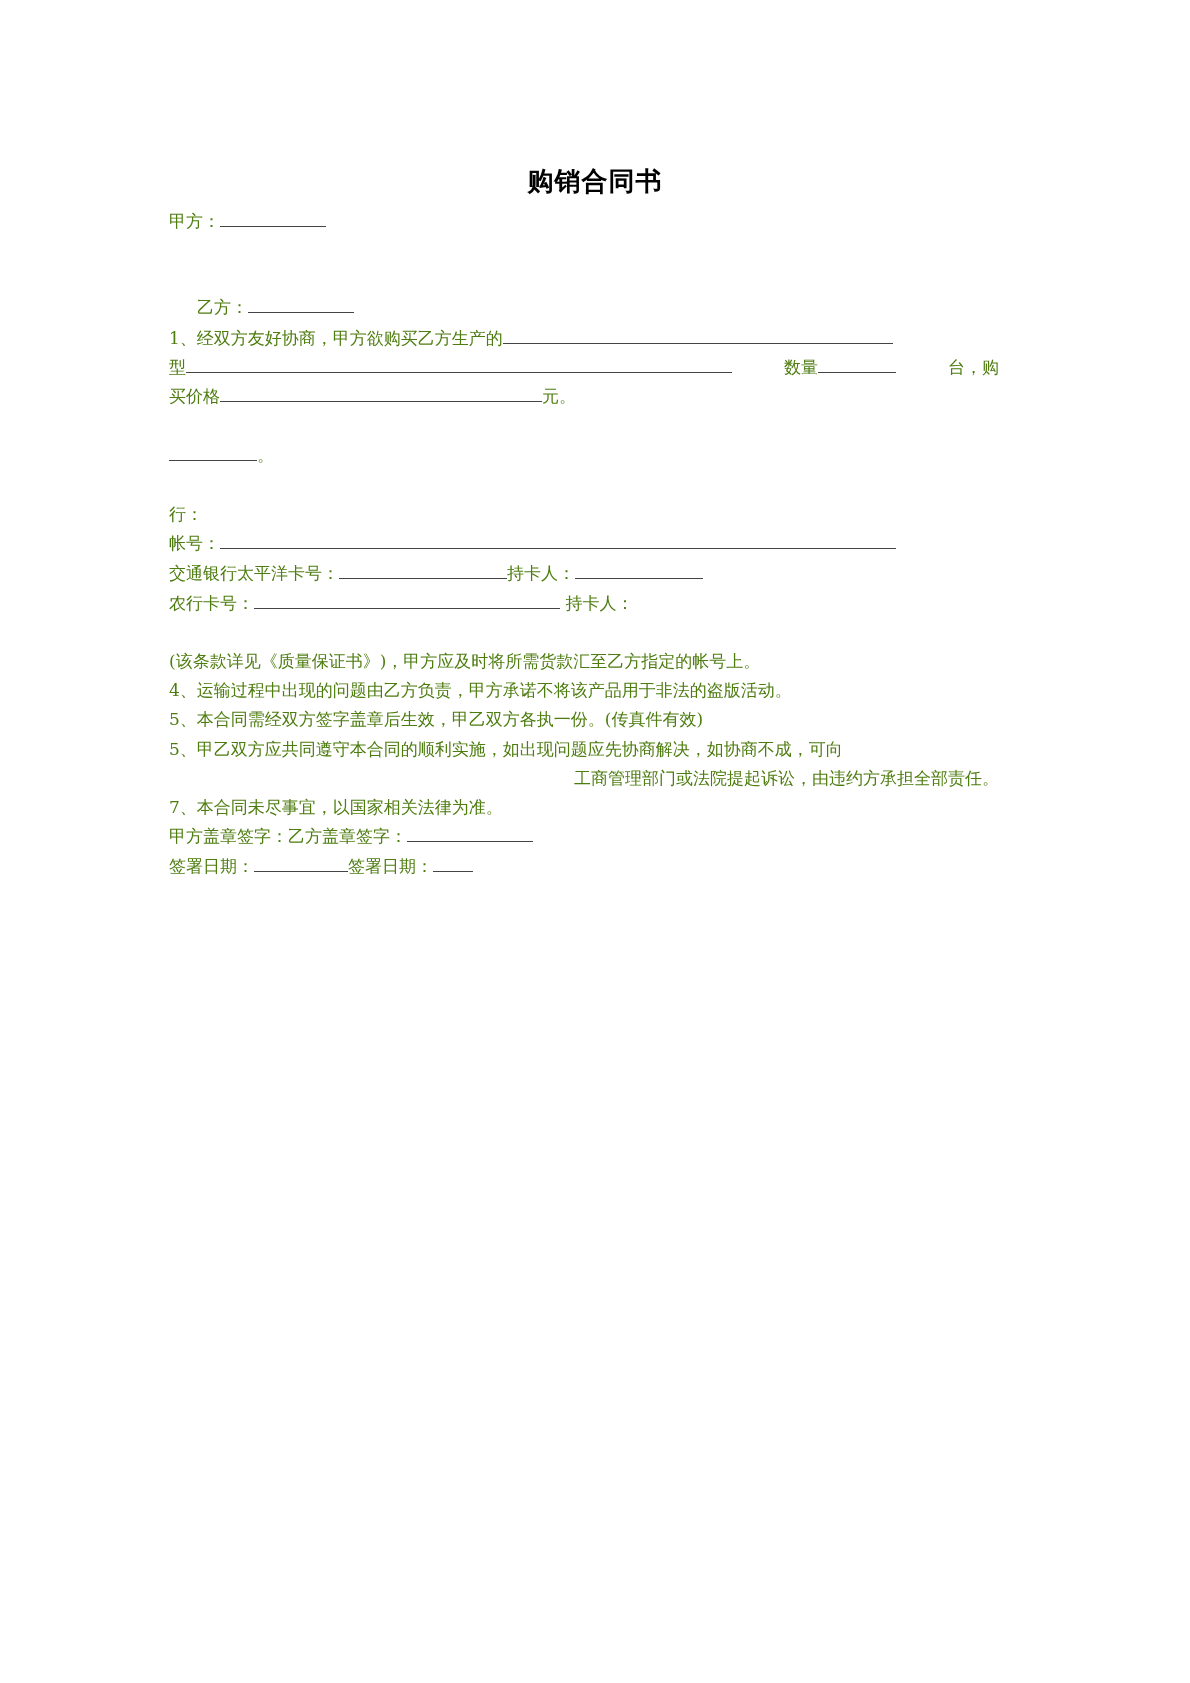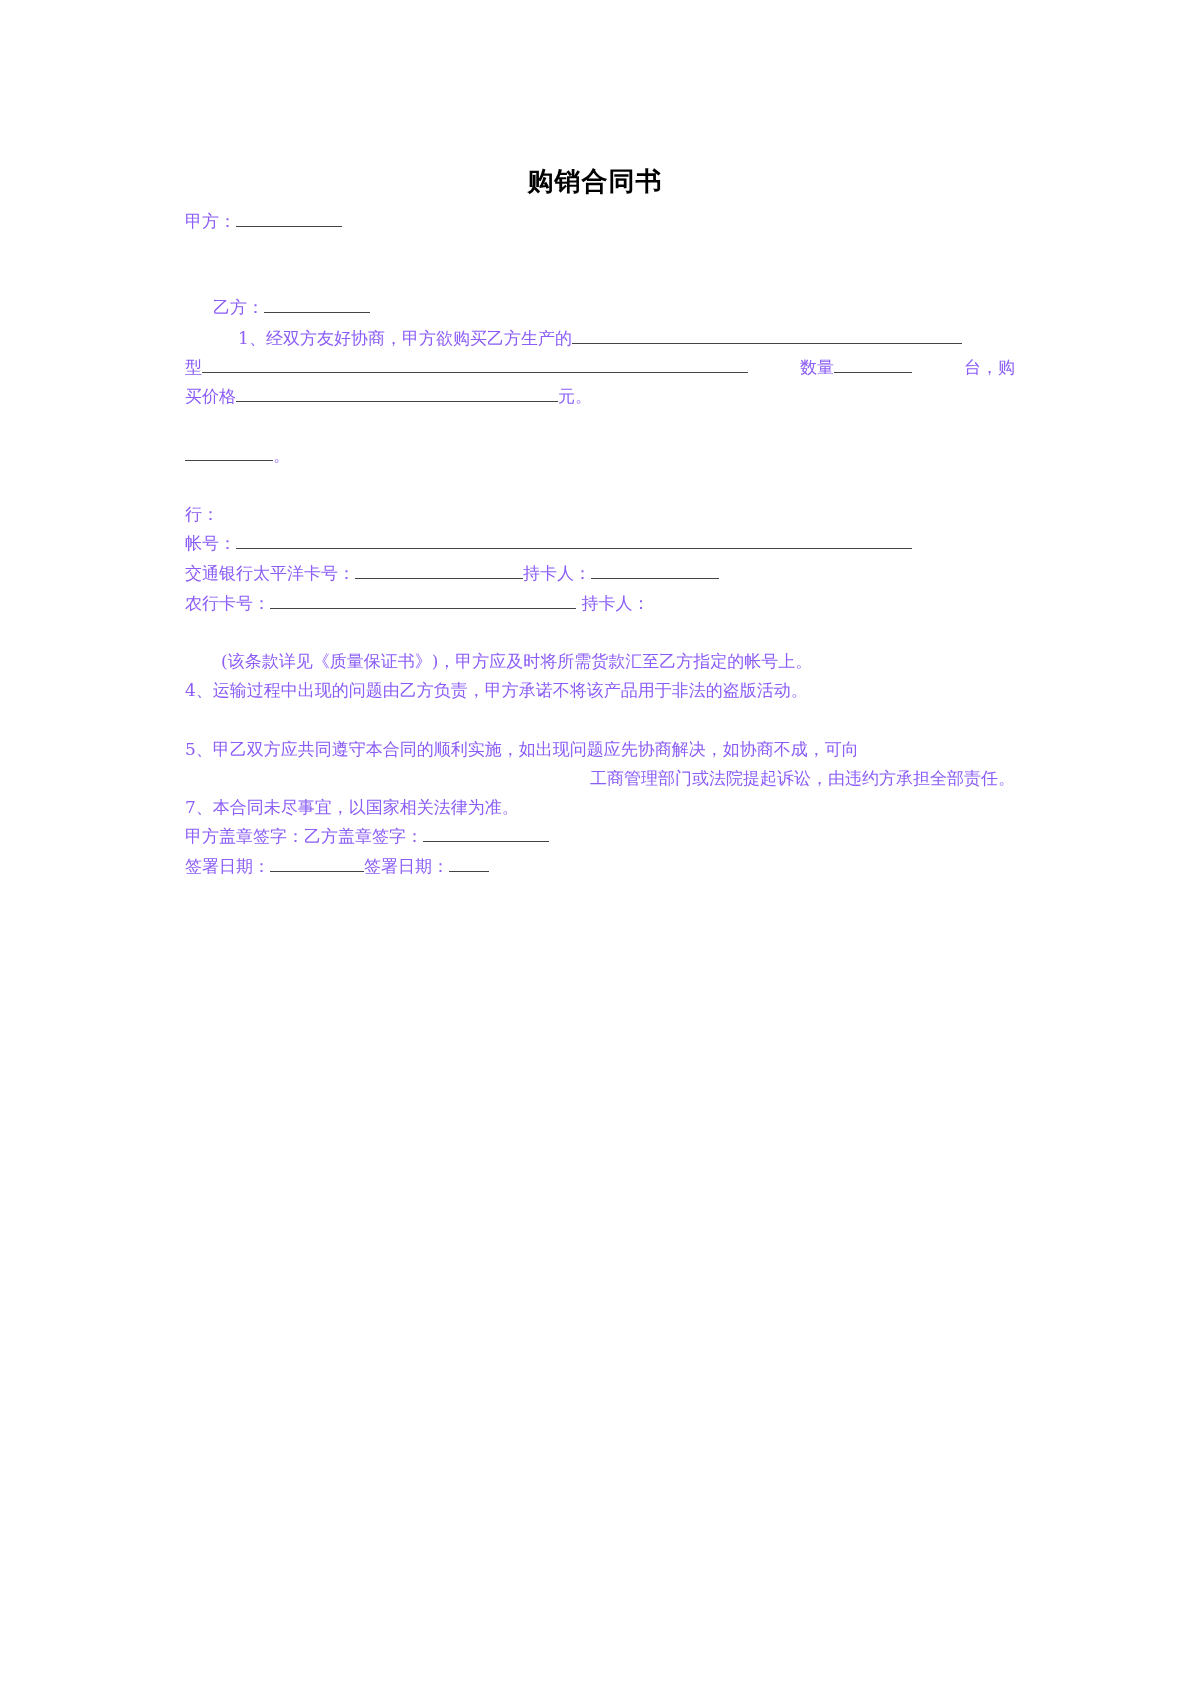--- a/index.html
+++ b/index.html
@@ -2,40 +2,40 @@
 <html><head>
 <meta charset="utf-8">
 <style>
   html, body { margin: 0; padding: 0; background: #ffffff; }
   body { width: 1190px; height: 1683px; position: relative; overflow: hidden;
          font-family: "DejaVu Serif", "Liberation Serif", serif; color: #111; }
   .page { position: absolute; left: 0; top: 0; width: 1190px; height: 1683px; }
   .title { position: absolute; left: 0; width: 1190px; top: 164px; text-align: center;
            font-family: "DejaVu Sans", "Liberation Sans", sans-serif; font-weight: bold;
            font-size: 26px; letter-spacing: 1px; color: #000; }
-  .line { position: absolute; left: 185px; width: 830px; font-size: 17px; height: 26px;
-          line-height: 26px; white-space: nowrap; color: #8b5cf6; }
+  .line { position: absolute; left: 169px; width: 830px; font-size: 17px; height: 26px;
+          line-height: 26px; white-space: nowrap; color: #4d7c0f; }
   .blank { display: inline-block; border-bottom: 1px solid #444; height: 18px; vertical-align: baseline; }
   .justify { display: flex; justify-content: space-between; }
 </style>
 </head>
 <body>
 
 <div class="page">
   <div class="title">购销合同书</div>
 
   <div class="line" style="top:208px;">
     <span>甲方：</span><span class="blank" style="width:106px;"></span>
   </div>
 
   <div class="line" style="top:294px;margin-left:28px;">
     <span>乙方：</span><span class="blank" style="width:106px;"></span>
   </div>
 
-  <div class="line" style="top:325px;text-align:center;">
+  <div class="line" style="top:325px;">
     <span>1、经双方友好协商，甲方欲购买乙方生产的</span><span class="blank" style="width:390px;"></span>
   </div>
 
   <div class="line justify" style="top:354px;">
     <span><span>型</span><span class="blank" style="width:546px;"></span></span>
     <span><span>数量</span><span class="blank" style="width:78px;"></span></span>
     <span>台，购</span>
   </div>
 
   <div class="line" style="top:383px;">
@@ -56,28 +56,31 @@
   </div>
 
   <div class="line" style="top:560px;">
     <span>交通银行太平洋卡号：</span><span class="blank" style="width:168px;"></span><span>持卡人：</span><span class="blank" style="width:128px;"></span>
   </div>
 
   <div class="line" style="top:590px;">
     <span>农行卡号：</span><span class="blank" style="width:306px;"></span>&nbsp;<span>持卡人：</span>
   </div>
 
-  <div class="line" style="top:648px;margin-left:36px;">
+  <div class="line" style="top:648px;">
     <span>(该条款详见《质量保证书》)，甲方应及时将所需货款汇至乙方指定的帐号上。</span>
   </div>
 
   <div class="line" style="top:677px;">
     <span>4、运输过程中出现的问题由乙方负责，甲方承诺不将该产品用于非法的盗版活动。</span>
   </div>
 
+  <div class="line" style="top:706px;">
+    <span>5、本合同需经双方签字盖章后生效，甲乙双方各执一份。(传真件有效)</span>
+  </div>
 
   <div class="line" style="top:736px;">
     <span>5、甲乙双方应共同遵守本合同的顺利实施，如出现问题应先协商解决，如协商不成，可向</span>
   </div>
   <div class="line" style="top:765px;text-align:right;">
     <span>工商管理部门或法院提起诉讼，由违约方承担全部责任。</span>
   </div>
 
   <div class="line" style="top:794px;">
     <span>7、本合同未尽事宜，以国家相关法律为准。</span>

